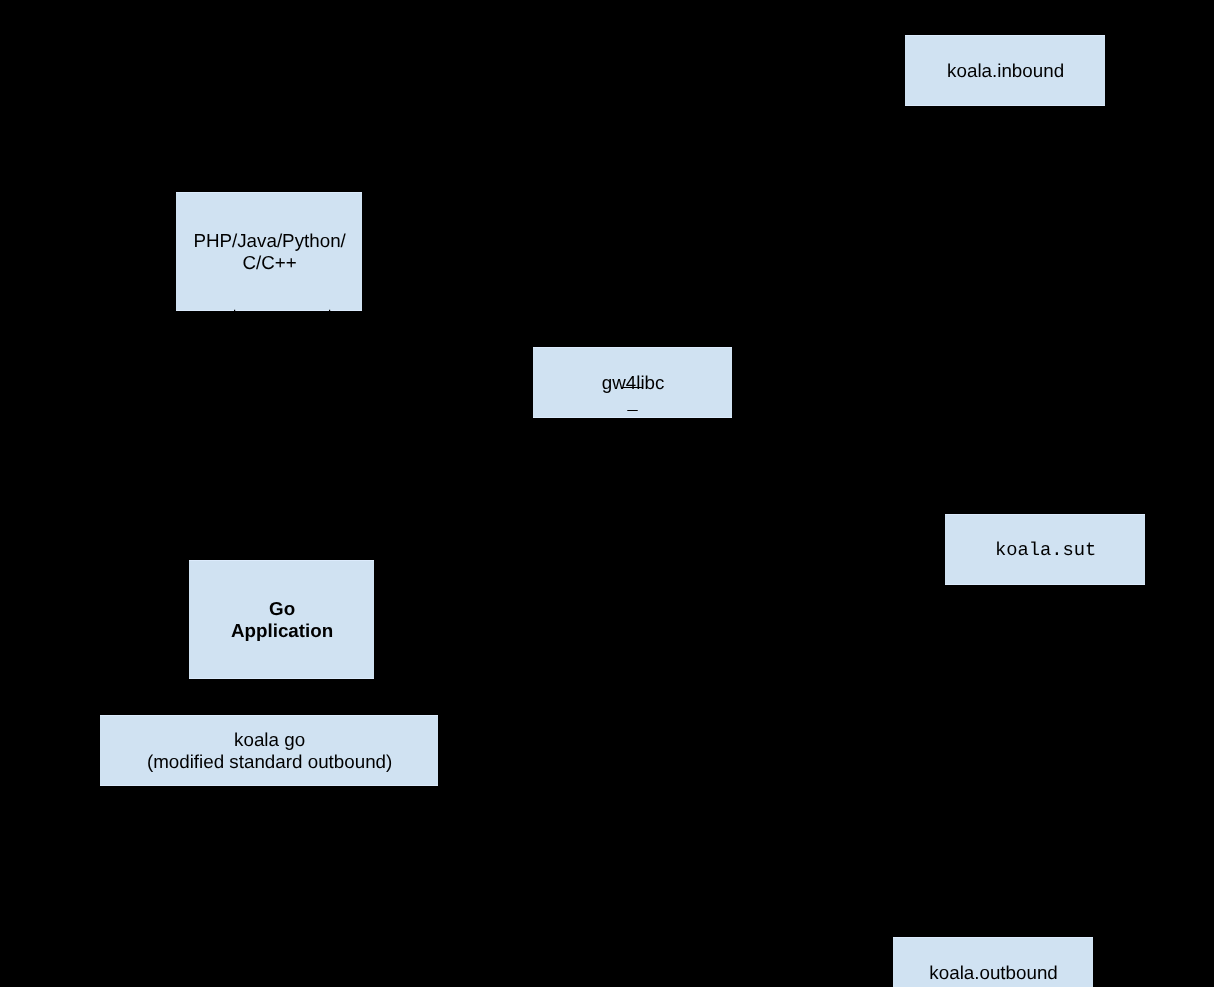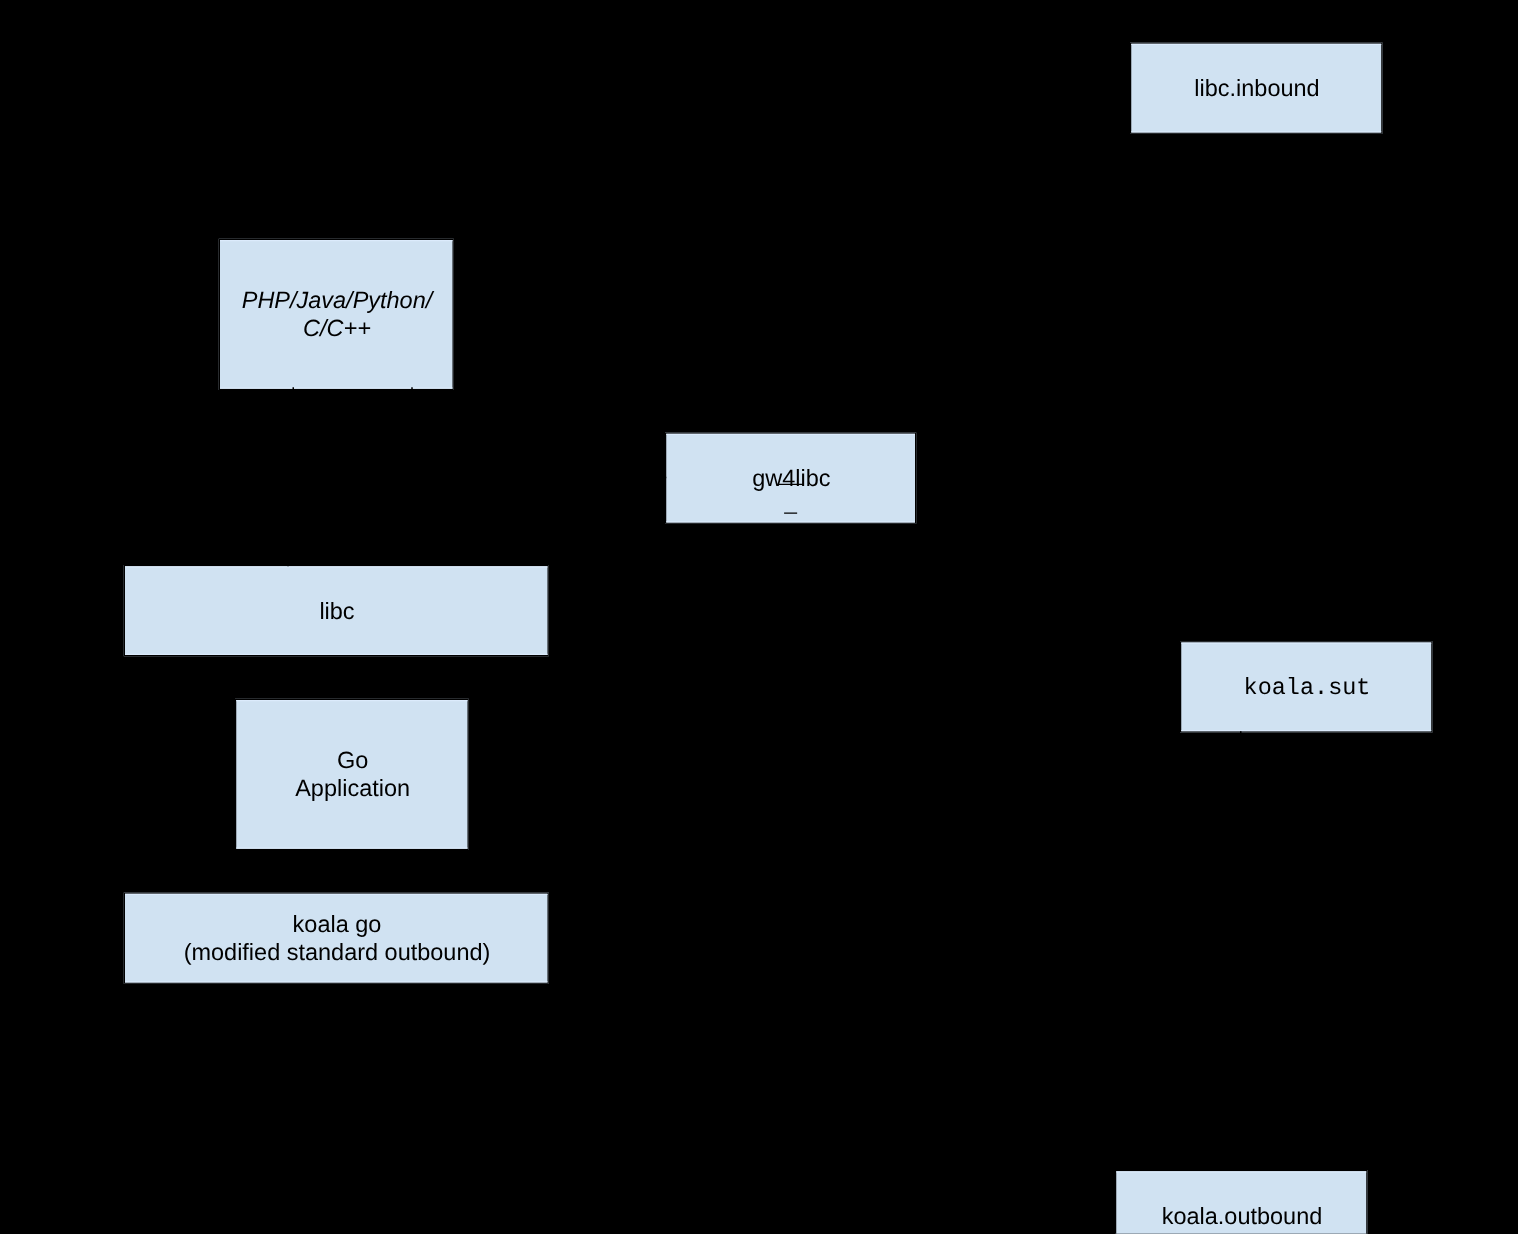--- a/index.html
+++ b/index.html
@@ -64,59 +64,56 @@
     right: 0;
     height: 1px;
     background: #dcebfc;
     pointer-events: none;
   }
   .node::before { top: 0; }
   .node::after  { bottom: 0; }
 
   
   #node-koala-inbound   { left: 904px; top:  34px; width: 202px; height:  73px; }
-  #node-php-java-python { left: 175px; top: 191px; width: 188px; height: 121px; font-style: italic; }
+  #node-php-java-python { left: 175px; top: 191px; width: 188px; height: 121px; }
   #node-network-hook    { left:  99px; top: 346px; width: 340px; height:  73px; }
   #node-gw4libc         { left: 532px; top: 346px; width: 201px; height:  73px; }
   #node-libc            { left:  99px; top: 452px; width: 340px; height:  73px; }
   #node-koala-sut       { left: 892px; top: 513px; width: 202px; height:  73px; }
-  #node-go-application  { left: 188px; top: 559px; width: 187px; height: 121px; }
+  #node-go-application  { left: 188px; top: 559px; width: 187px; height: 121px; font-weight: bold; }
   #node-koala-go        { left:  99px; top: 714px; width: 340px; height:  73px; }
   #node-gw4go           { left: 532px; top: 714px; width: 201px; height:  73px; }
   #node-koala-outbound  { left: 892px; top: 886px; width: 202px; height:  73px; }
 </style>
 </head>
 <body>
 
 <div id="canvas">
 
   <svg id="edges" viewBox="0 0 1214 987" width="1214" height="987">
     <polyline fill="none" stroke="#000000" stroke-width="1.2" stroke-linecap="butt" stroke-linejoin="miter" points="234.6,347 234.6,309.8"></polyline>
     <polyline fill="none" stroke="#000000" stroke-width="1.2" stroke-linecap="butt" stroke-linejoin="miter" points="533,382 485,382 485,330 329.6,330 329.6,309.8"></polyline>
     <polyline fill="none" stroke="#000000" stroke-width="1.2" stroke-linecap="butt" stroke-linejoin="miter" points="230.4,453 230.4,414.5"></polyline>
     <polyline fill="none" stroke="#000000" stroke-width="1.2" stroke-linecap="butt" stroke-linejoin="miter" points="992.6,585 992.6,888.4"></polyline>
   </svg>
 
   <div class="node" id="node-koala-inbound" style="left: 904px; top: 34px; width: 202px; height: 73px;">
-    <span class="label">libc.inbound</span>
+    <span class="label">koala.inbound</span>
   </div>
 
   <div class="node" id="node-php-java-python" style="left: 175px; top: 191px; width: 188px; height: 121px;">
     <span class="label">PHP/Java/Python/
 C/C++</span>
   </div>
 
 
   <div class="node" id="node-gw4libc" style="left: 532px; top: 346px; width: 201px; height: 73px; text-decoration: underline;">
     <span class="label">gw4libc</span>
   </div>
 
-  <div class="node" id="node-libc" style="left: 99px; top: 452px; width: 340px; height: 73px;">
-    <span class="label">libc</span>
-  </div>
 
   <div class="node" id="node-koala-sut" style="left: 944px; top: 513px; width: 202px; height: 73px; font-family: Liberation Mono, monospace;">
     <span class="label">koala.sut</span>
   </div>
 
   <div class="node" id="node-go-application" style="left: 188px; top: 559px; width: 187px; height: 121px;">
     <span class="label">Go
 Application</span>
   </div>
 

